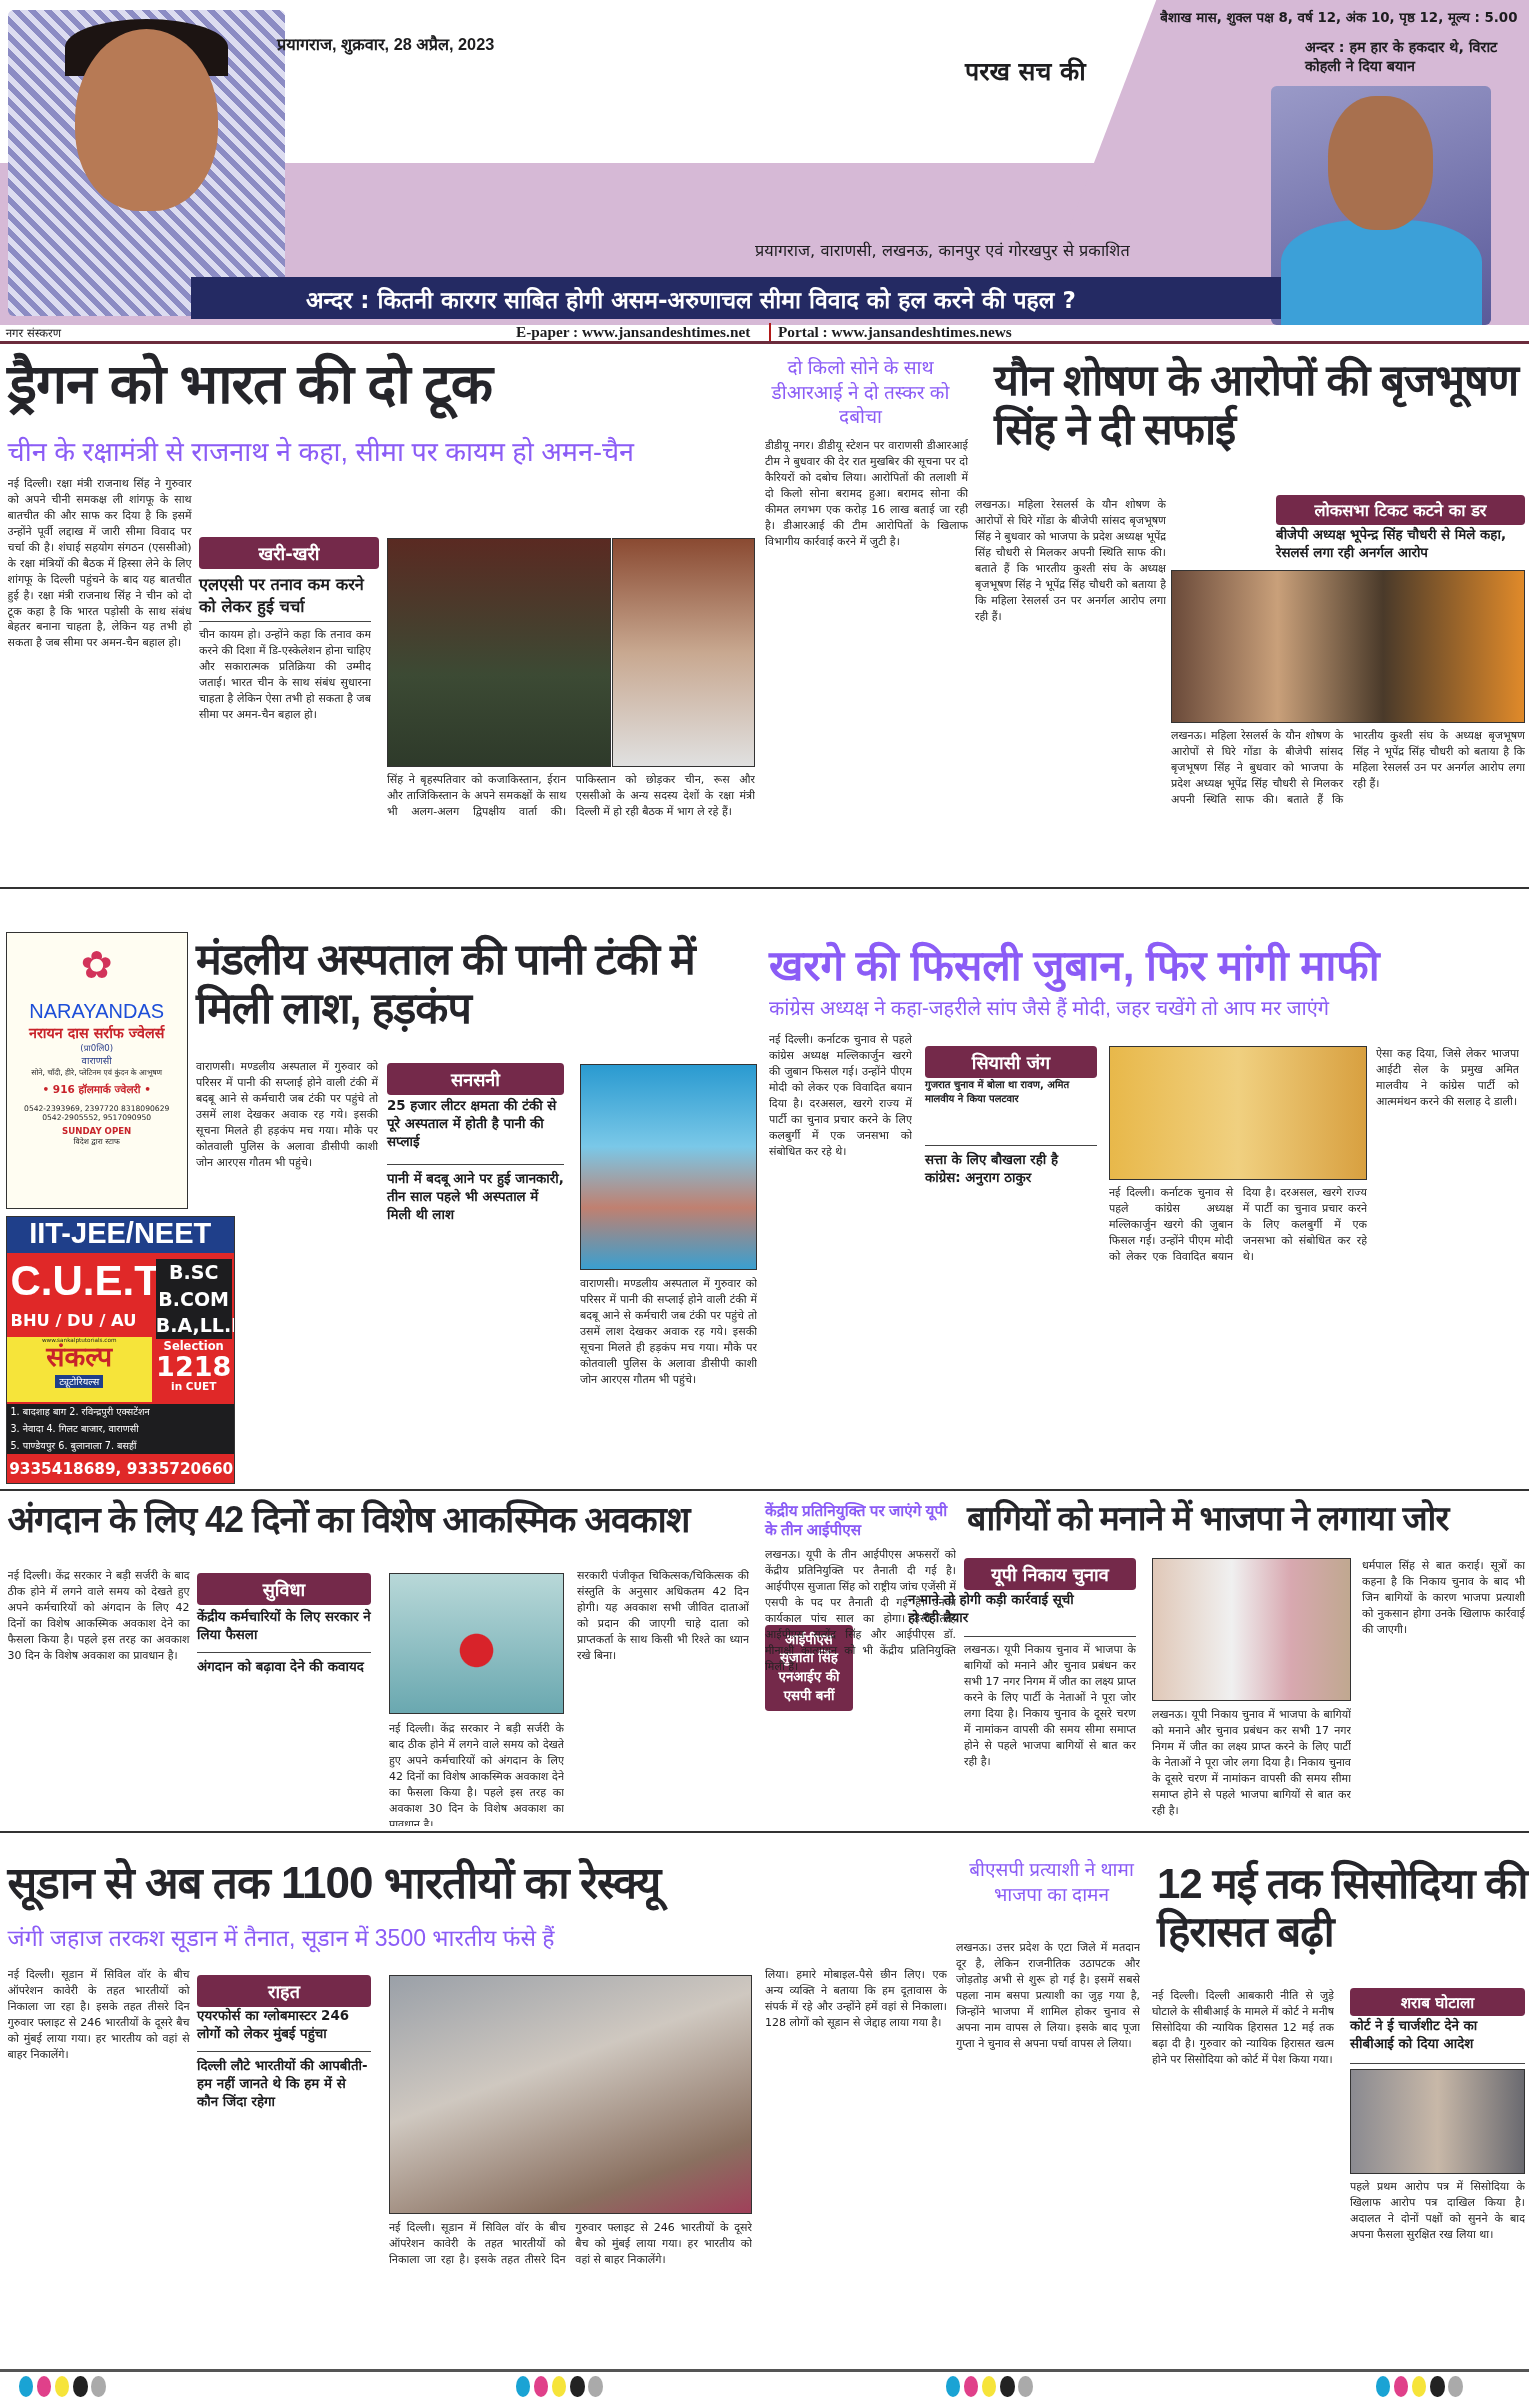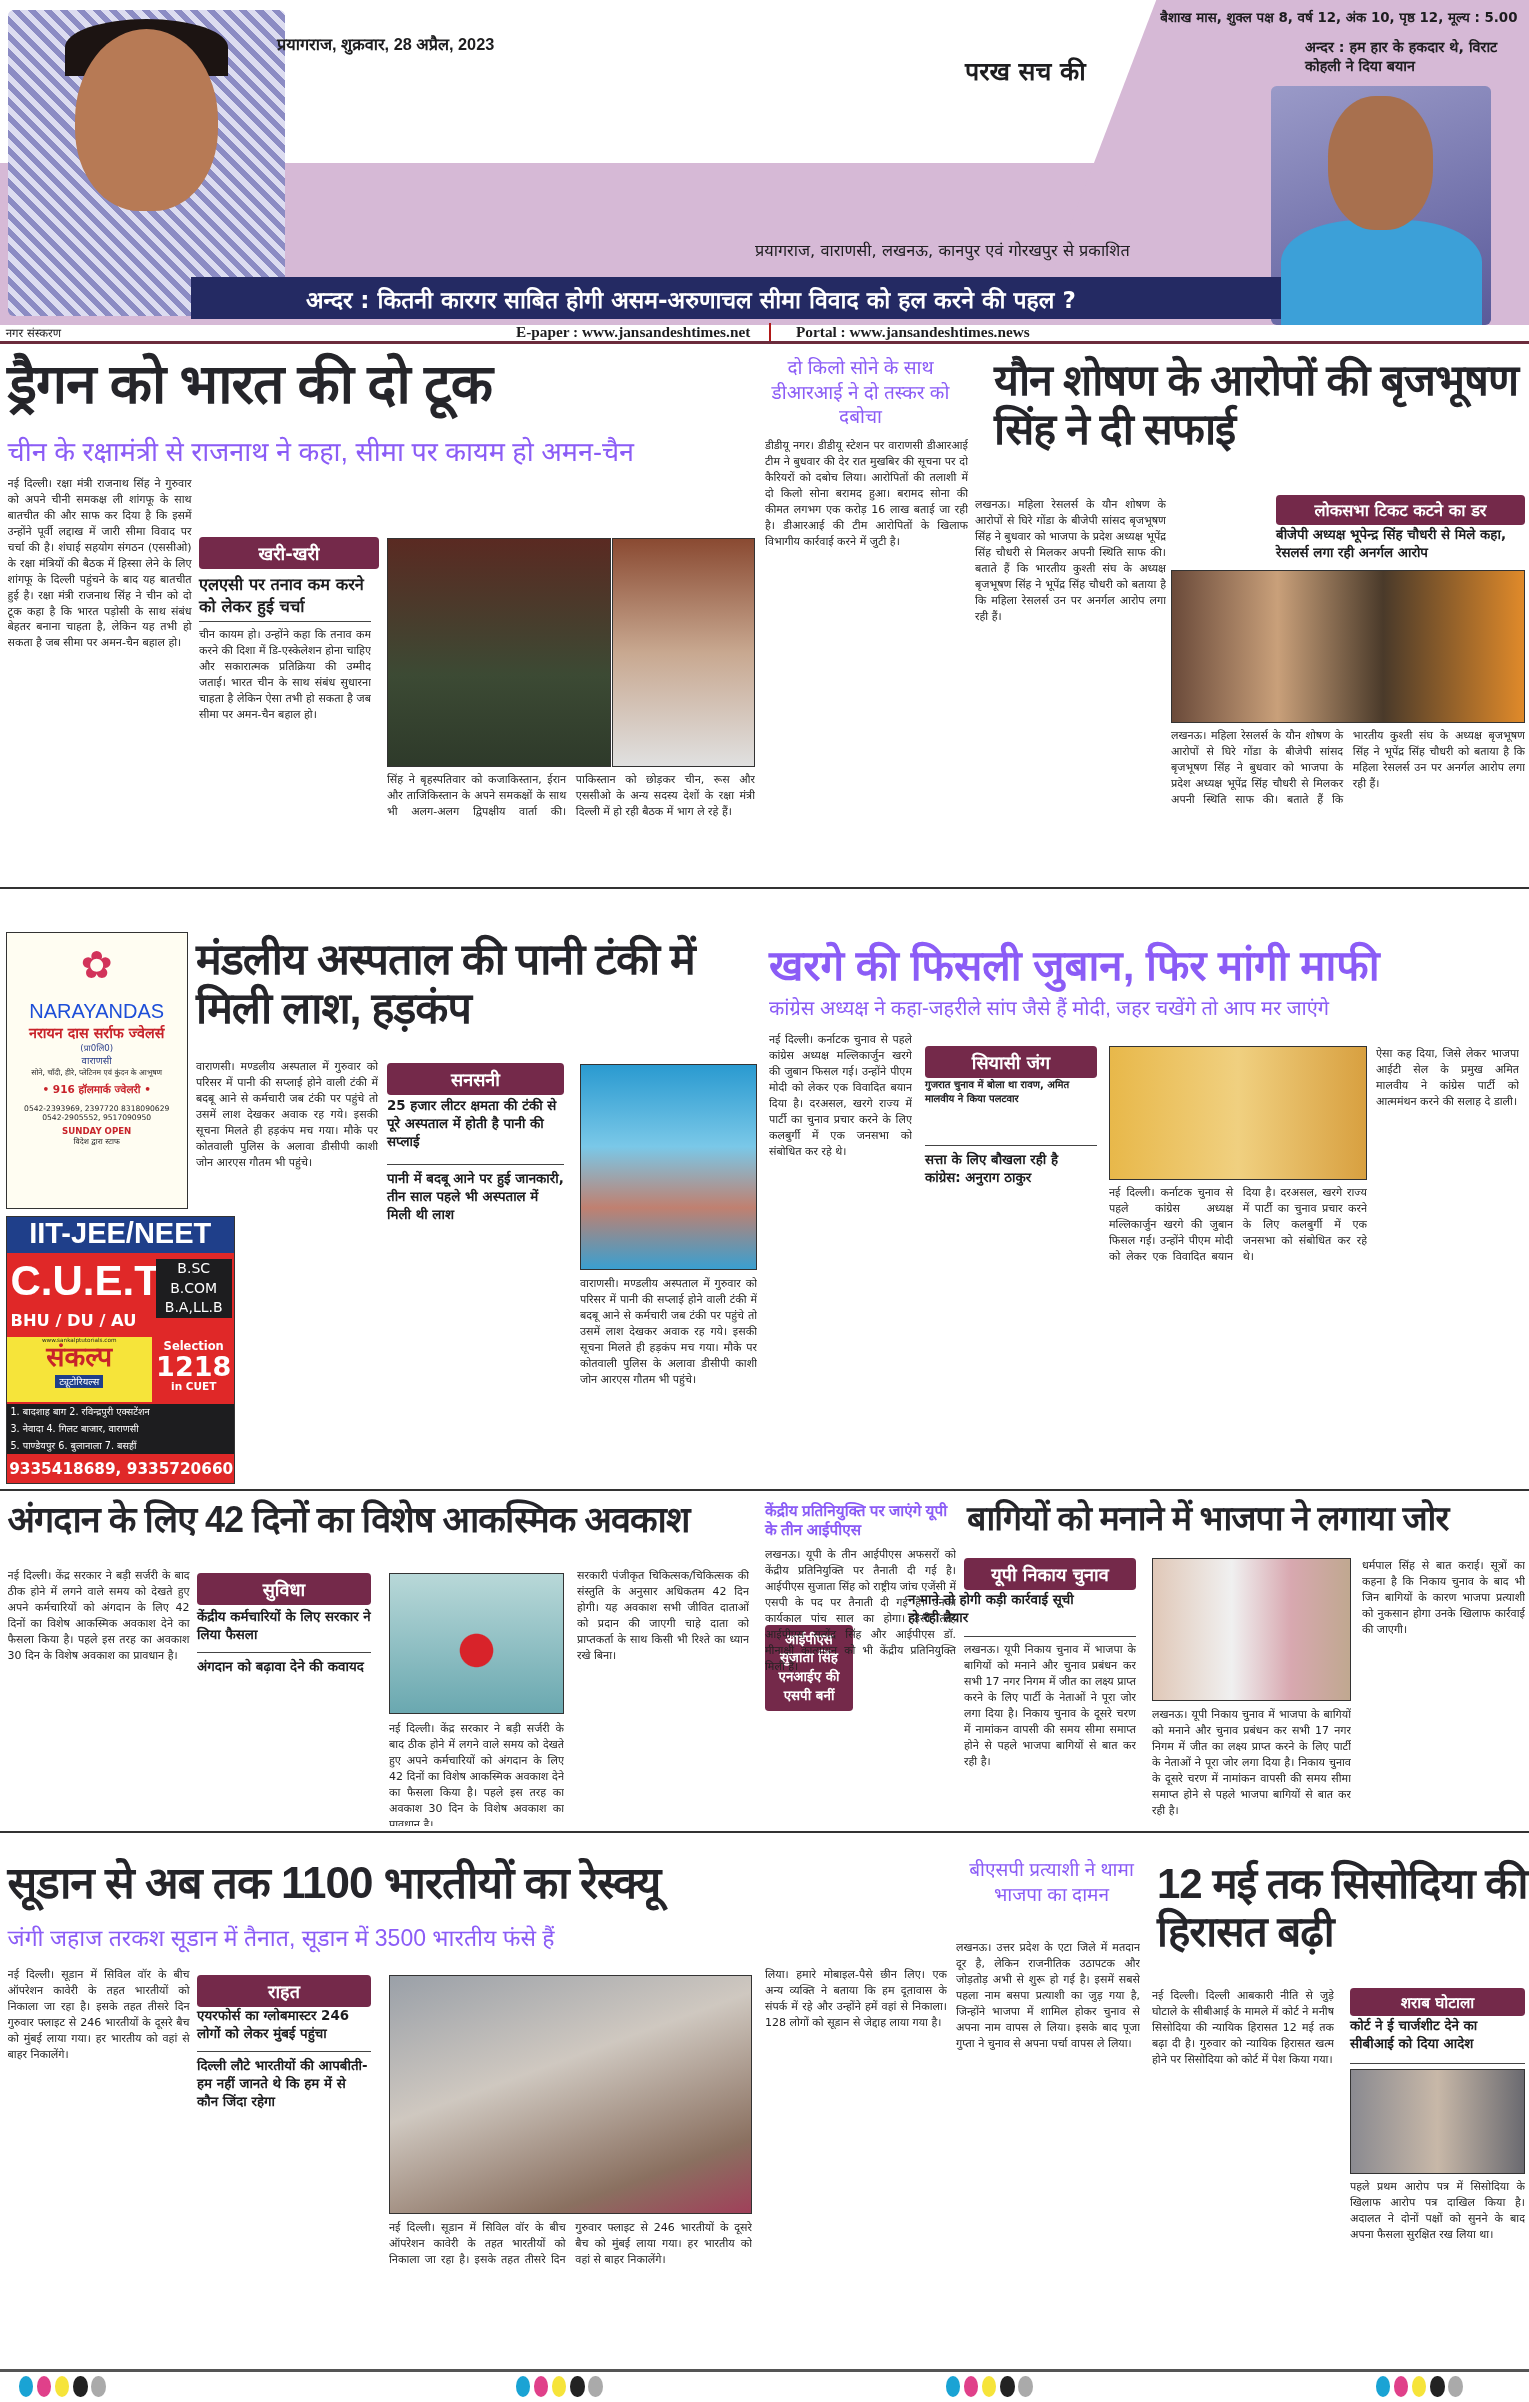--- a/index.html
+++ b/index.html
@@ -18,21 +18,21 @@
 .date{left:277px;top:32.5px;font-size:16.3px;font-weight:bold;font-family:"Liberation Sans",sans-serif}
 .issue{right:11.5px;top:7.6px;font-size:13.4px;font-weight:bold}
 .logo{left:298px;top:57px;font-size:143px;font-weight:900;letter-spacing:-3.8px;font-family:"Liberation Sans",sans-serif;line-height:1;color:#25252a}
 .tagline{left:965px;top:53px;font-size:25px;font-weight:bold}
 .inside-r{left:1305px;top:38px;font-size:14.3px;font-weight:bold;width:210px;line-height:1.3}
 .editions{left:755px;top:239px;font-size:16.3px}
 .banner{left:191px;top:277px;width:1090px;height:42px;background:#242a63;color:#fff;font-size:23px;font-weight:bold;padding:5.7px 0 0 115px}
 .subbar{left:0;top:321px;width:1529px;height:23px;border-bottom:3.8px solid #6b2b3c}
 .subbar .ed{position:absolute;left:5.7px;top:3.8px;font-size:11.5px}
 .subbar .ep{position:absolute;left:516px;top:1.9px;font-size:15.3px;font-weight:bold;font-family:"Liberation Serif",serif}
-.subbar .pt{position:absolute;left:769px;top:1.9px;font-size:15.3px;font-weight:bold;font-family:"Liberation Serif",serif;border-left:2.9px solid #b01818;padding-left:25px}
+.subbar .pt{position:absolute;left:769px;top:1.9px;font-size:15.3px;font-weight:bold;font-family:"Liberation Serif",serif;border-left:2.9px solid #b01818;padding-left:7px}
 .hl{font-weight:900;font-family:"Liberation Sans",sans-serif;line-height:1.05;letter-spacing:-1px;color:#25252a}
 .sub{font-family:"Liberation Sans",sans-serif;color:#8b5cf6}
 .kicker{background:#74294a;color:#fff;font-weight:bold;text-align:center;border-radius:3.8px;font-size:18px;padding:3.8px 0}
 .deck{font-size:16.3px;line-height:1.35;font-weight:bold}
 .deckline{border-top:1.9px solid #444}
 .body{font-size:11px;line-height:1.45;color:#222;text-align:justify}
 .img{border:1px solid #333}
 .rule{background:#333;height:1.9px}
 .ad1{left:5.7px;top:932px;width:182px;height:277px;border:1.9px solid #333;background:#fffdf2;text-align:center}
 .ad2{left:5.7px;top:1216px;width:229px;height:268px;border:1.9px solid #333;background:#e02828;overflow:hidden}
@@ -99,21 +99,21 @@
   <div style="font-size:7.6px;margin-top:7.6px">0542-2393969, 2397720 8318090629</div>
   <div style="font-size:7.6px">0542-2905552, 9517090950</div>
   <div style="font-size:8.6px;color:#c8232a;font-weight:bold;margin-top:3.8px">SUNDAY OPEN</div>
   <div style="font-size:7.6px">विदेश द्वारा स्टाफ</div>
 </div>
 
 <div class="abs ad2">
   <div style="background:#1f3f8a;color:#fff;font-size:29px;font-weight:900;text-align:center;height:36px;font-family:'Liberation Sans',sans-serif">IIT-JEE/NEET</div>
   <div style="position:absolute;left:3.8px;top:40px;color:#fff;font-size:42px;font-weight:900;font-family:'Liberation Sans',sans-serif">C.U.E.T</div>
   <div style="position:absolute;left:3.8px;top:94px;color:#fff;font-size:16.3px;font-weight:bold">BHU / DU / AU</div>
-  <div style="position:absolute;left:149px;top:42px;width:76px;background:#1d1d1f;color:#fff;font-size:14px;font-weight:normal;text-align:center;line-height:1.4">
+  <div style="position:absolute;left:149px;top:42px;width:76px;background:#1d1d1f;color:#fff;font-size:19px;font-weight:bold;text-align:center;line-height:1.4">
     <div>B.SC</div>
     <div>B.COM</div>
     <div>B.A,LL.B</div>
   </div>
   <div style="position:absolute;left:0;top:120px;width:145px;height:65px;background:#f6e43a;text-align:center">
     <div style="font-size:5.7px">www.sankalptutorials.com</div>
     <div style="font-size:27px;color:#c8232a;font-weight:bold;line-height:1">संकल्प</div>
     <div style="font-size:9.6px;background:#1f3f8a;color:#fff;display:inline-block;padding:0 3.8px">ट्यूटोरियल्स</div>
   </div>
   <div style="position:absolute;left:149px;top:122px;width:76px;color:#fff;text-align:center;font-weight:bold">

